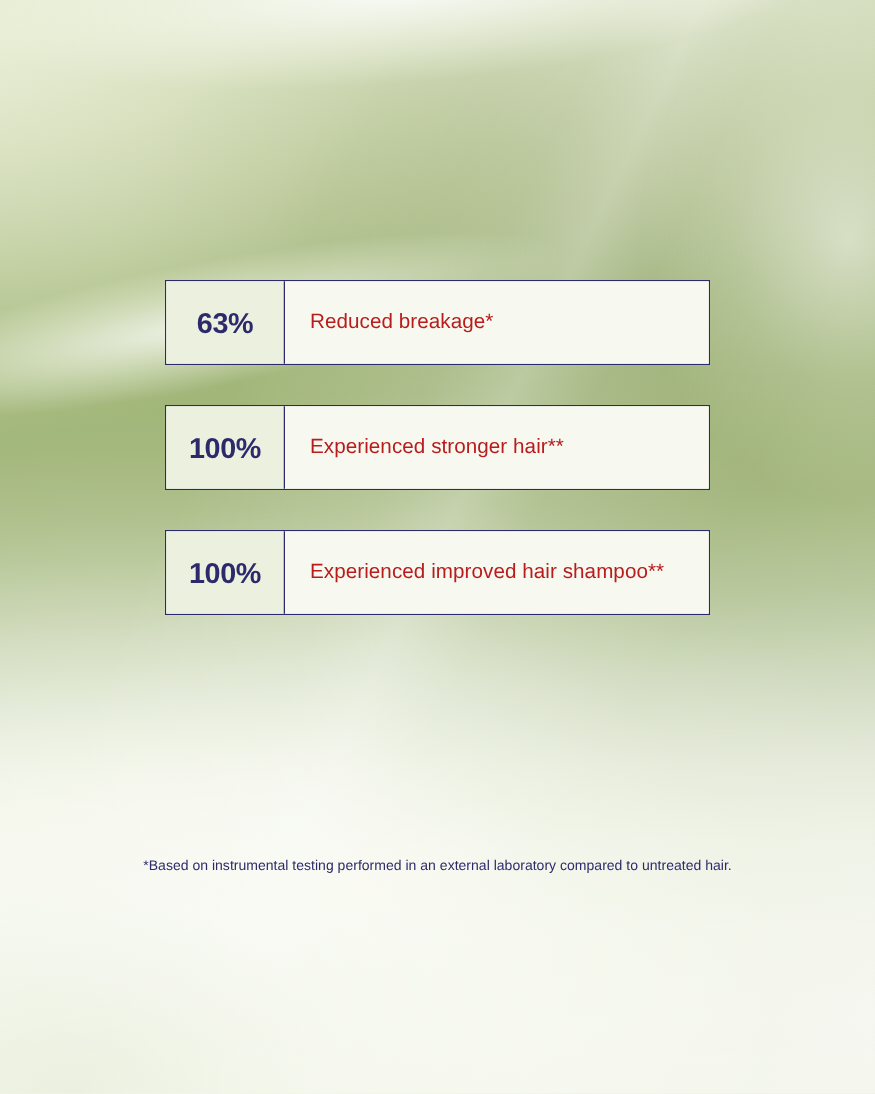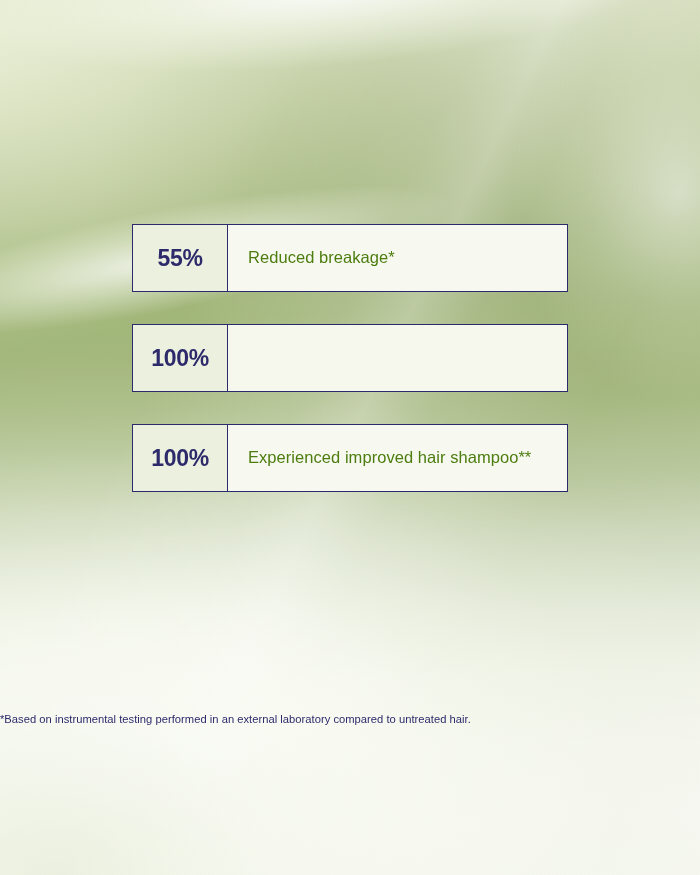--- a/index.html
+++ b/index.html
@@ -182,34 +182,35 @@
   .stat-label-cell {
     flex: 1 1 auto;
     display: flex;
     align-items: center;
     background: #f7f9f0;
     padding-left: 20px;
     padding-right: 14px;
   }
 
   .stat-label {
-    color: #4d7c0f;
+    color: #b91c1c;
     font-size: 16.5px;
     font-weight: normal;
     line-height: 1.2;
     letter-spacing: 0.05px;
     white-space: nowrap;
   }
 
   
   #footnotes {
     position: absolute;
     left: 0;
     right: 0;
-    top: 710px;
+    top: 684px;
+    text-align: center;
   }
 
   .footnote {
     color: #2d2a6b;
     font-size: 11.2px;
     line-height: 19px;
     letter-spacing: 0.02px;
     white-space: nowrap;
   }
 </style>
@@ -226,31 +227,34 @@
   <div class="bg-layer" id="bg-streak-mid"></div>
   <div class="bg-layer" id="bg-streak-diag"></div>
   <div class="bg-layer" id="bg-streak-right"></div>
   <div class="bg-layer" id="bg-bottom-tint"></div>
   <div class="bg-layer" id="bg-veil"></div>
 
   <div id="stats">
 
     <div class="stat-row">
       <div class="stat-value-cell">
-        <span class="stat-value">55%</span>
+        <span class="stat-value">63%</span>
       </div>
       <div class="stat-label-cell">
         <span class="stat-label">Reduced breakage*</span>
       </div>
     </div>
 
     <div class="stat-row">
       <div class="stat-value-cell">
         <span class="stat-value">100%</span>
       </div>
+      <div class="stat-label-cell">
+        <span class="stat-label">Experienced stronger hair**</span>
+      </div>
     </div>
 
     <div class="stat-row">
       <div class="stat-value-cell">
         <span class="stat-value">100%</span>
       </div>
       <div class="stat-label-cell">
         <span class="stat-label">Experienced improved hair shampoo**</span>
       </div>
     </div>

